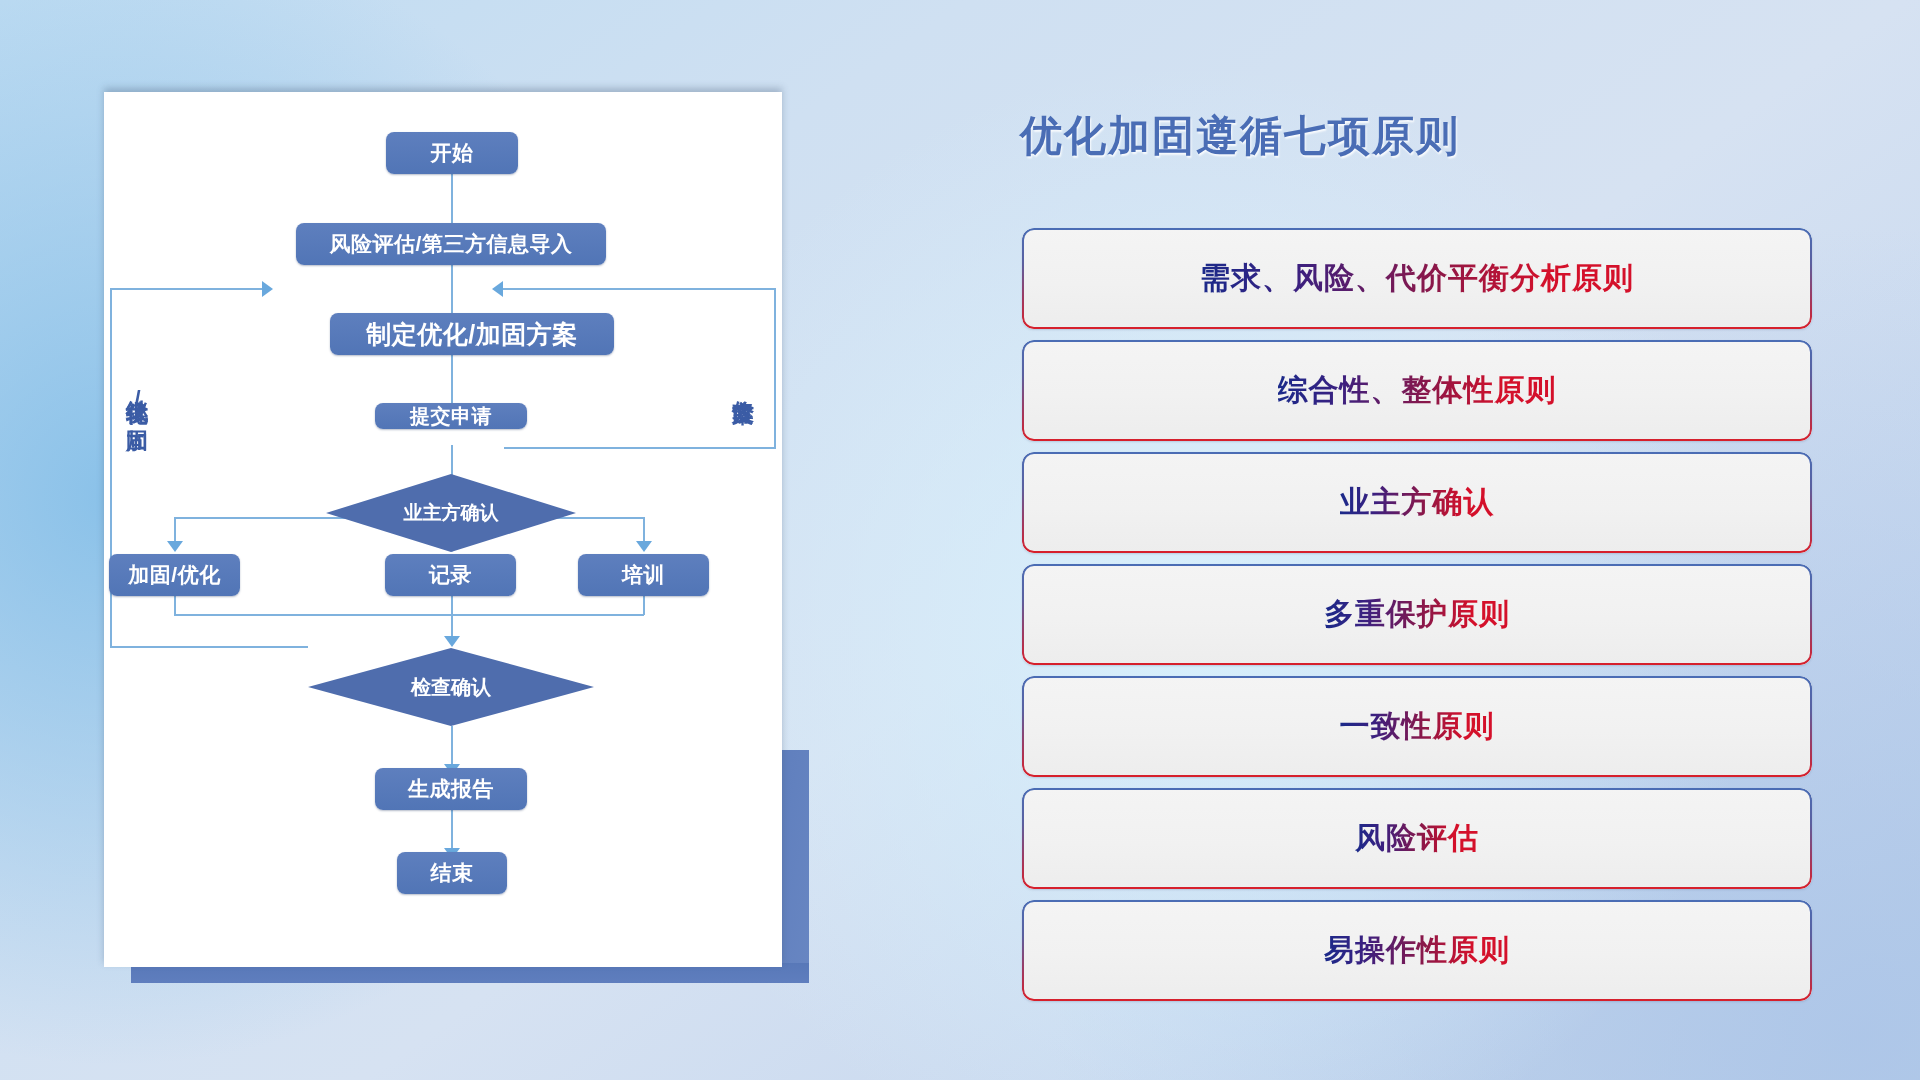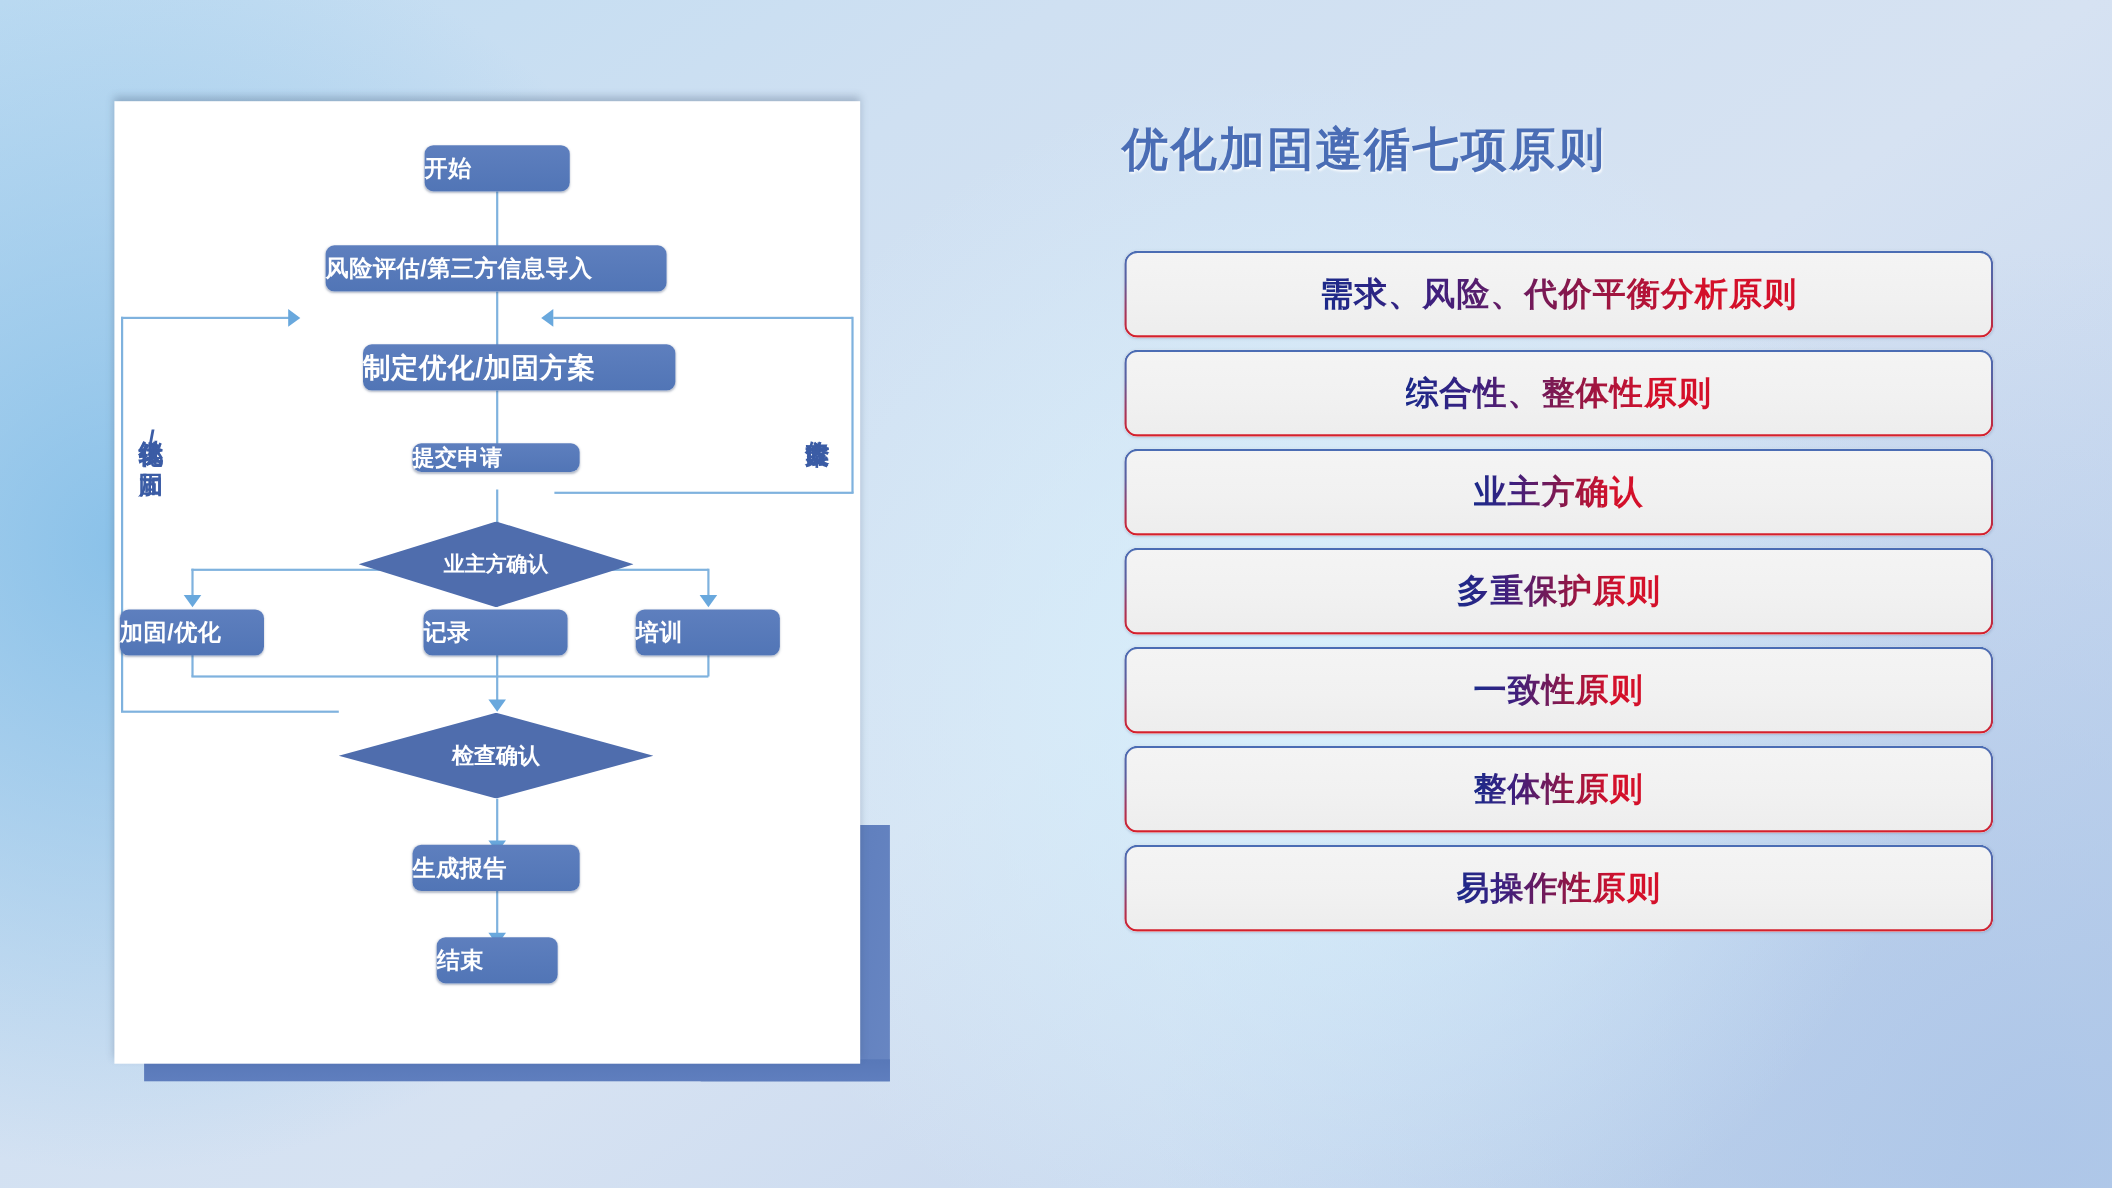--- a/index.html
+++ b/index.html
@@ -26,21 +26,21 @@
   }
   .flow-card{
     position:absolute;left:104px;top:92px;width:678px;height:875px;
     background:#ffffff;
     box-shadow:0 -4px 7px rgba(60,80,110,.30);
   }
 
   
   .node{
     position:absolute;background:linear-gradient(180deg,#5e7fbe 0%,#5175b6 100%);
-    border-radius:8px;color:#fff;display:flex;align-items:center;
+    border-radius:8px;color:#fff;display:flex;align-items:center;justify-content:center;
     font-weight:bold;letter-spacing:.5px;white-space:nowrap;
     box-shadow:0 1px 2px rgba(40,60,100,.35);
   }
   .diamond{
     position:absolute;background:#4f6dad;
     clip-path:polygon(50% 0%,100% 50%,50% 100%,0% 50%);
     color:#fff;display:flex;align-items:center;justify-content:center;
     font-weight:bold;
   }
   .vlabel{
@@ -62,21 +62,21 @@
     font-size:42px;font-weight:bold;color:#4a6db5;
     text-shadow:1px 2px 2px rgba(255,255,255,.85);
     letter-spacing:2px;
   }
   .cards{position:absolute;left:1022px;top:228px;width:790px;}
   .pcard{
     position:relative;height:77px;margin-bottom:11px;border-radius:12px;
     background:linear-gradient(180deg,#f4f4f4 0%,#f1f1f1 55%,#ededed 100%);
     display:flex;align-items:center;justify-content:center;
     box-shadow:0 1px 2px rgba(90,110,150,.25);
-    padding:1px;
+    padding:12px;
   }
   .pcard::before{
     content:"";position:absolute;left:0;top:0;right:0;bottom:0;border-radius:12px;
     padding:2px;
     background:linear-gradient(180deg,#4a6db5 0%,#5a5f9f 35%,#9c3a63 68%,#d81f2a 100%);
     -webkit-mask:linear-gradient(#000 0 0) content-box,linear-gradient(#000 0 0);
     -webkit-mask-composite:xor;mask-composite:exclude;
     pointer-events:none;
   }
   .pcard-text{
@@ -206,21 +206,21 @@
 
     <div class="pcard">
       <span class="pcard-text">多重保护原则</span>
     </div>
 
     <div class="pcard">
       <span class="pcard-text">一致性原则</span>
     </div>
 
     <div class="pcard">
-      <span class="pcard-text">整体性原则</span>
+      <span class="pcard-text">风险评估</span>
     </div>
 
     <div class="pcard">
       <span class="pcard-text">易操作性原则</span>
     </div>
 
   </div>
 
 </div>
 

